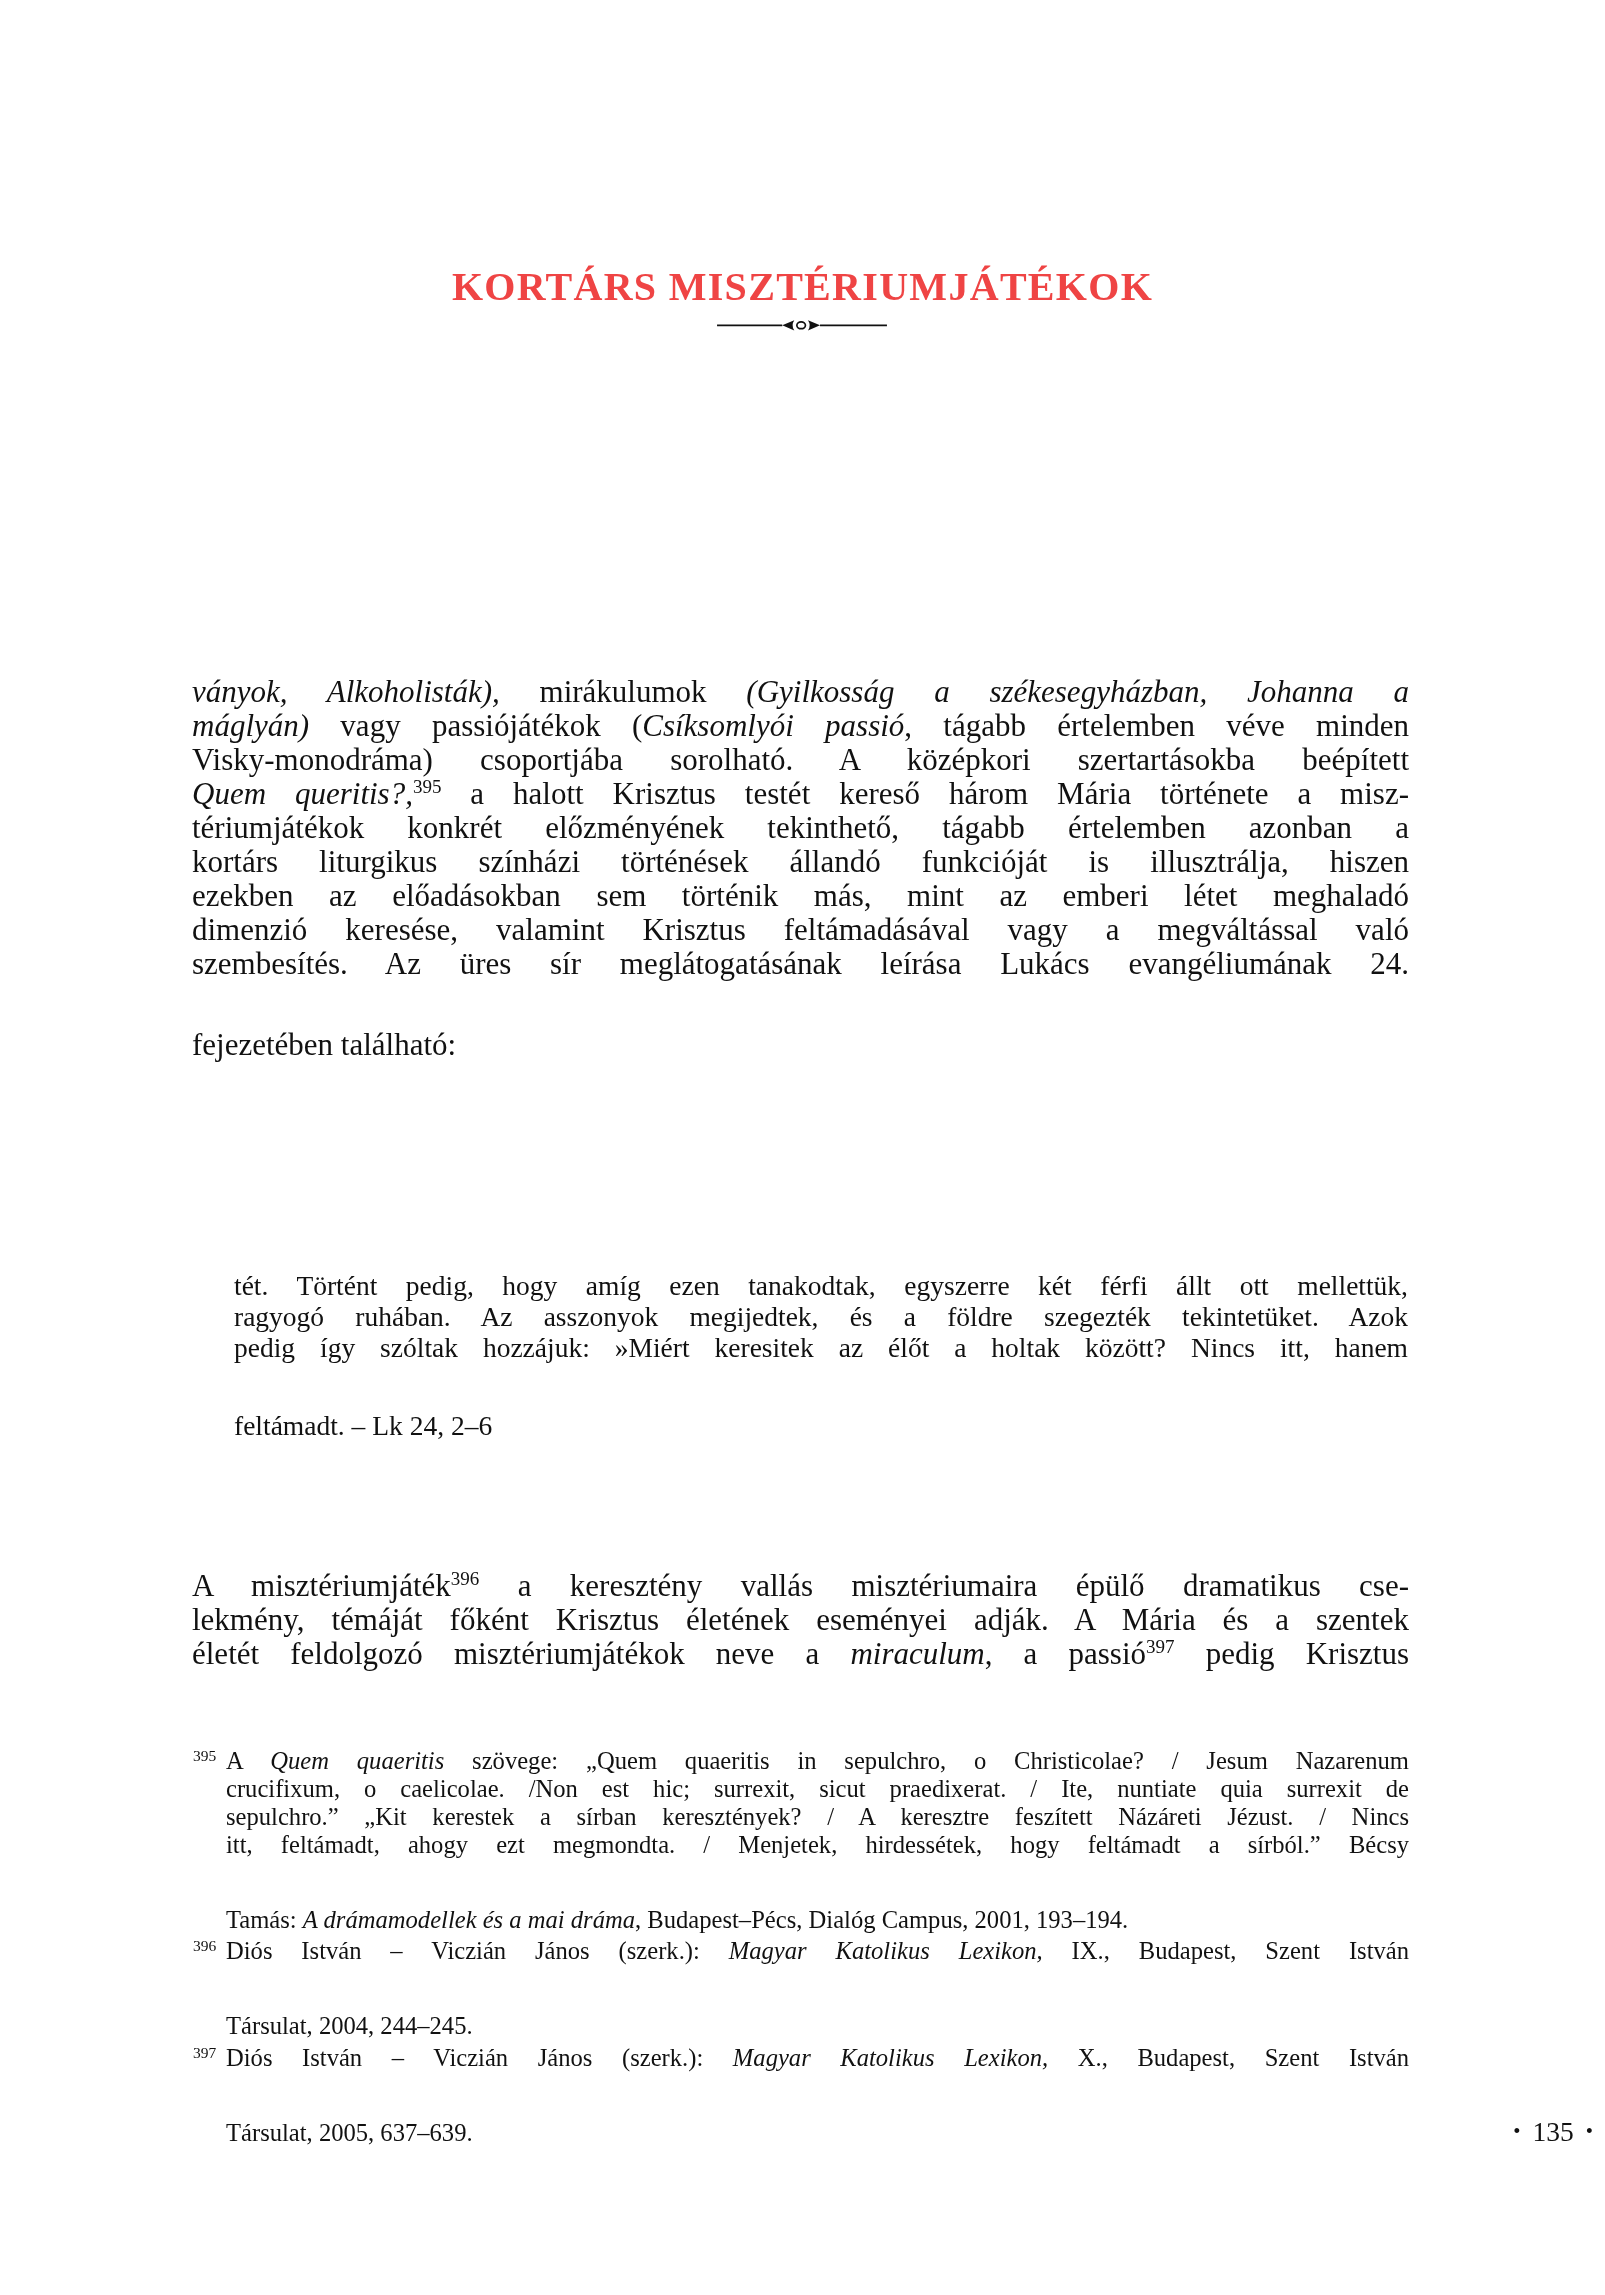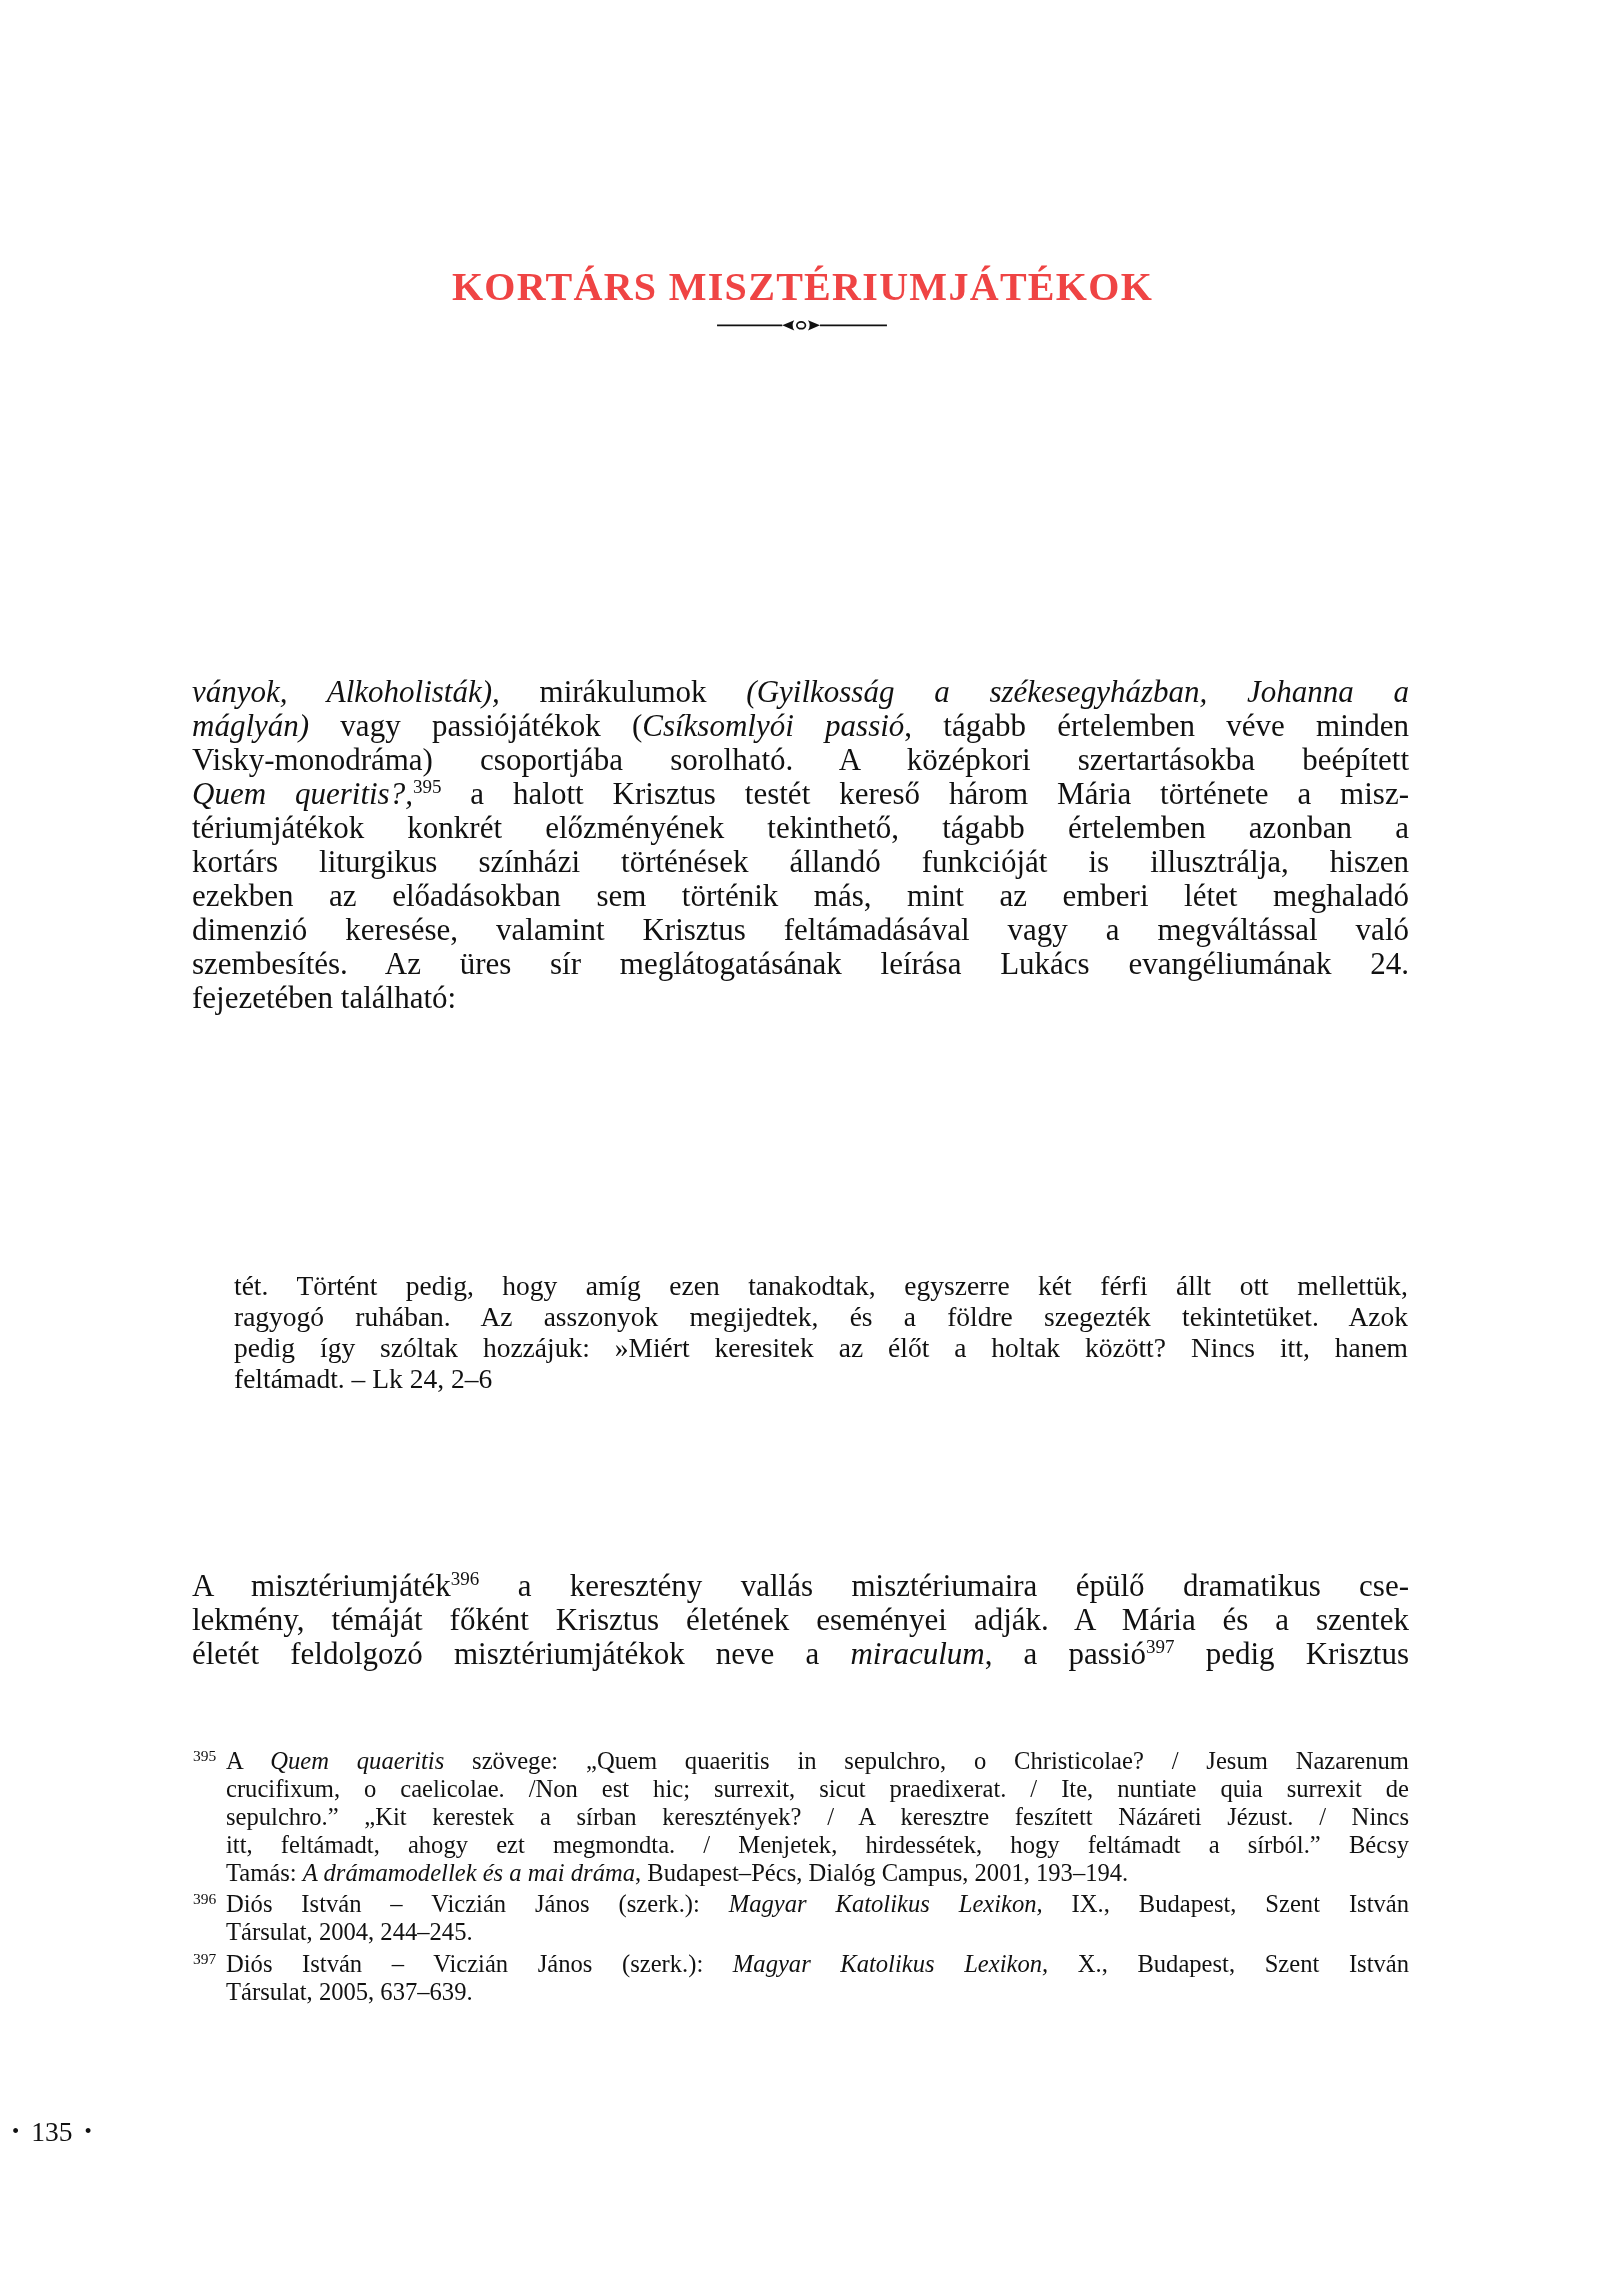--- a/index.html
+++ b/index.html
@@ -3,29 +3,29 @@
 <meta charset="utf-8">
 <style>
   html, body { margin: 0; padding: 0; background: #ffffff; }
   body { width: 1605px; height: 2295px; position: relative; overflow: hidden; color: #111111;
          font-family: "Liberation Serif", "DejaVu Serif", serif; }
   .title { position: absolute; left: 0; width: 1605px; top: 234px; text-align: center;
            font-size: 40px; letter-spacing: 1.3px; line-height: 52px; color: #ef4444; }
   .ornament { position: absolute; left: 715px; top: 315px; width: 174px; height: 20.6px; }
   .para { position: absolute; left: 192px; width: 1217px; }
   .line { display: block; white-space: nowrap; text-align: justify; text-align-last: justify; }
-  .line.last { text-align-last: left; }
+  .line.last { text-align-last: left; margin-top: 47px; }
   .body-text { font-size: 31px; line-height: 34px; }
   .quote { position: absolute; left: 234px; width: 1174px; font-size: 27.5px; line-height: 31px; }
   .footnotes { position: absolute; left: 192px; width: 1217px; font-size: 24.6px; line-height: 28px; }
   .fn { position: relative; padding-left: 34px; margin-bottom: 3.4px; }
   .fn-num { position: absolute; left: 0.9px; top: -5.2px; font-size: 15.5px; }
   sup.ref { font-size: 19px; vertical-align: 0; position: relative; top: -11.2px; line-height: 0; }
   i { font-style: italic; }
-  .page-number { position: absolute; left: 0; width: 1605px; top: 2115px; text-align: left;
+  .page-number { position: absolute; left: 0; width: 1605px; top: 2115px; text-align: right;
                  font-size: 27.5px; line-height: 34px; }
   .bullet { font-size: 20.6px; position: relative; top: -3.4px; padding: 0 12px; }
 </style>
 </head>
 <body>
 
 <h1 class="title">KORTÁRS MISZTÉRIUMJÁTÉKOK</h1>
 
 <svg class="ornament" viewBox="0 0 202 24">
   <line x1="2" y1="12" x2="78" y2="12" stroke="#111" stroke-width="2"></line>

